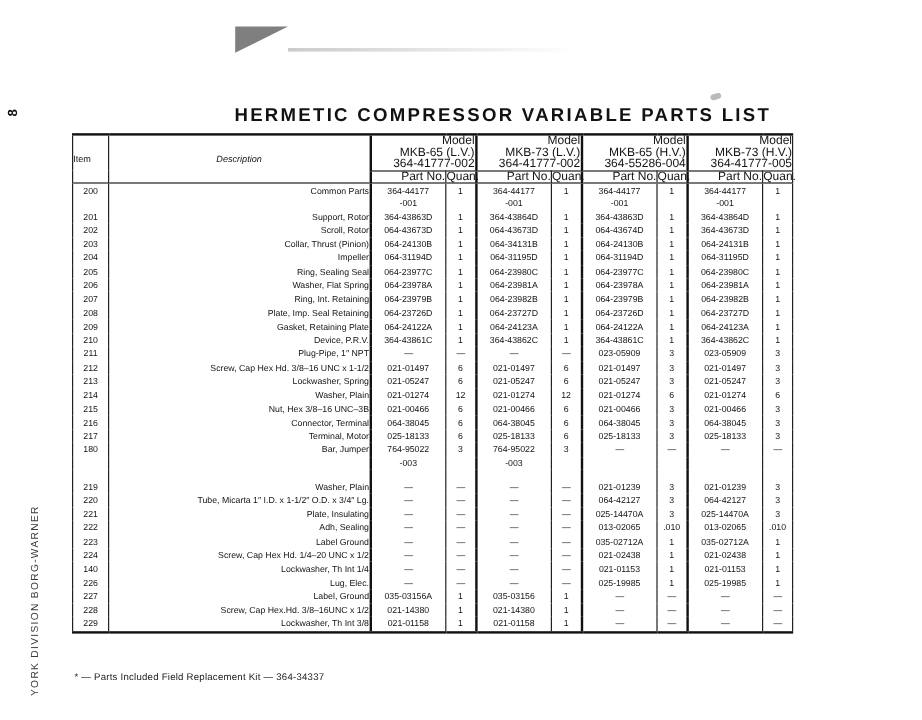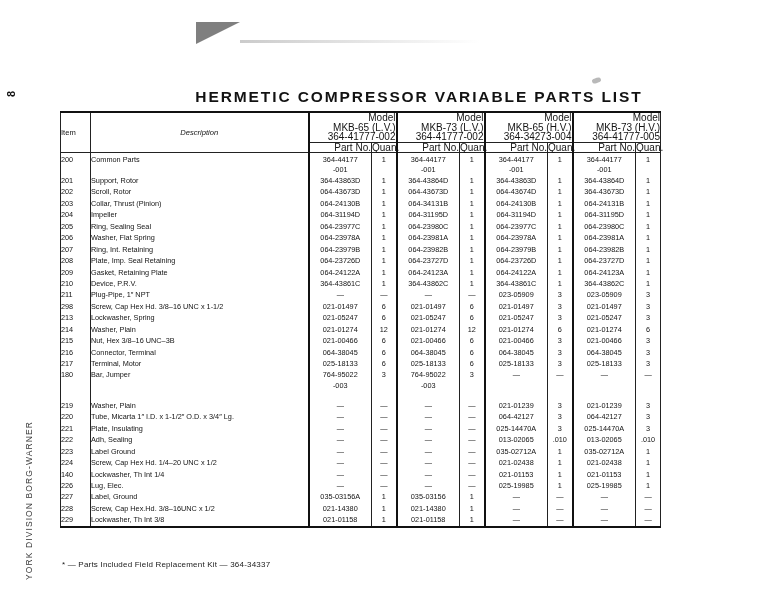--- a/index.html
+++ b/index.html
@@ -120,25 +120,26 @@
   .hdr-sub   { padding: 2.5px 2px; }
   .hdr-item, .hdr-desc {
     vertical-align: middle;
     font-size: 7.6px;
   }
   .hdr-desc { text-align: center; font-style: italic; }
   .hdr-item { text-align: left; }
 
   tbody td { height: 11.45px; }
   .c-item {
+    text-align: center;
     font-size: 7.3px;
     padding-left: 1px;
   }
   .c-desc {
-    text-align: left;
+    text-align: right;
     padding-left: 6px;
     font-size: 7.3px;
     white-space: nowrap;
   }
   .c-part {
     text-align: center;
     font-size: 7.3px;
   }
   .c-qty {
     text-align: center;
@@ -204,21 +205,21 @@
           <div>364-41777-002</div>
         </td>
         <td class="hdr-model grp-start" colspan="2">
           <div>Model</div>
           <div>MKB-73 (L.V.)</div>
           <div>364-41777-002</div>
         </td>
         <td class="hdr-model grp-start" colspan="2">
           <div>Model</div>
           <div>MKB-65 (H.V.)</div>
-          <div>364-34273-004</div>
+          <div>364-55286-004</div>
         </td>
         <td class="hdr-model grp-start" colspan="2">
           <div>Model</div>
           <div>MKB-73 (H.V.)</div>
           <div>364-41777-005</div>
         </td>
       </tr>
       <tr class="rule-mid">
         <td class="hdr-sub grp-start">Part No.</td>
         <td class="hdr-sub">Quan.</td>
@@ -381,21 +382,21 @@
           <td class="c-part grp-start"><span class="dash">—</span></td>
           <td class="c-qty"><span class="dash">—</span></td>
           <td class="c-part grp-start"><span class="dash">—</span></td>
           <td class="c-qty"><span class="dash">—</span></td>
           <td class="c-part grp-start">023-05909</td>
           <td class="c-qty">3</td>
           <td class="c-part grp-start">023-05909</td>
           <td class="c-qty">3</td>
         </tr>
         <tr>
-          <td class="c-item">298</td>
+          <td class="c-item">212</td>
           <td class="c-desc">Screw, Cap Hex Hd. 3/8–16 UNC x 1-1/2</td>
           <td class="c-part grp-start">021-01497</td>
           <td class="c-qty">6</td>
           <td class="c-part grp-start">021-01497</td>
           <td class="c-qty">6</td>
           <td class="c-part grp-start">021-01497</td>
           <td class="c-qty">3</td>
           <td class="c-part grp-start">021-01497</td>
           <td class="c-qty">3</td>
         </tr>

